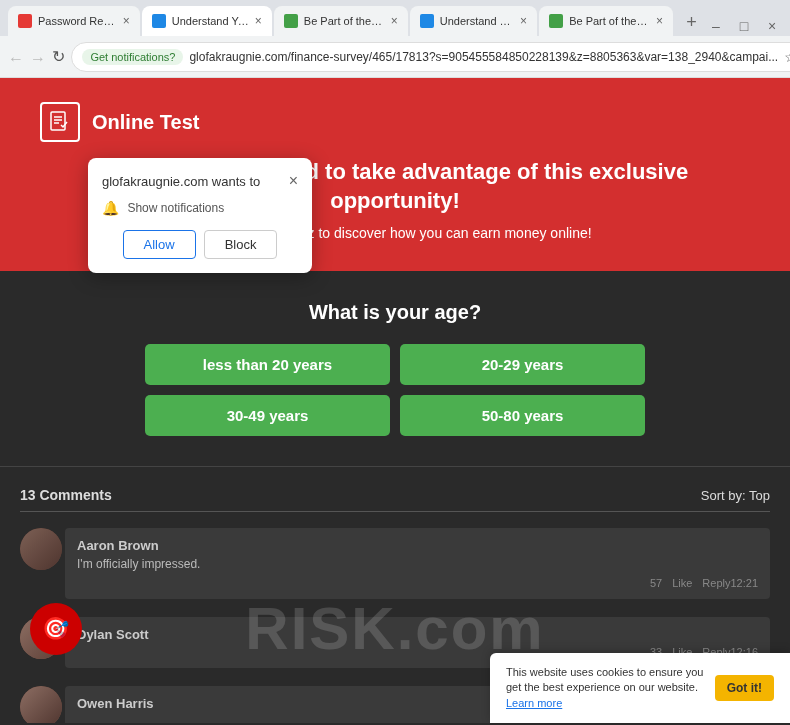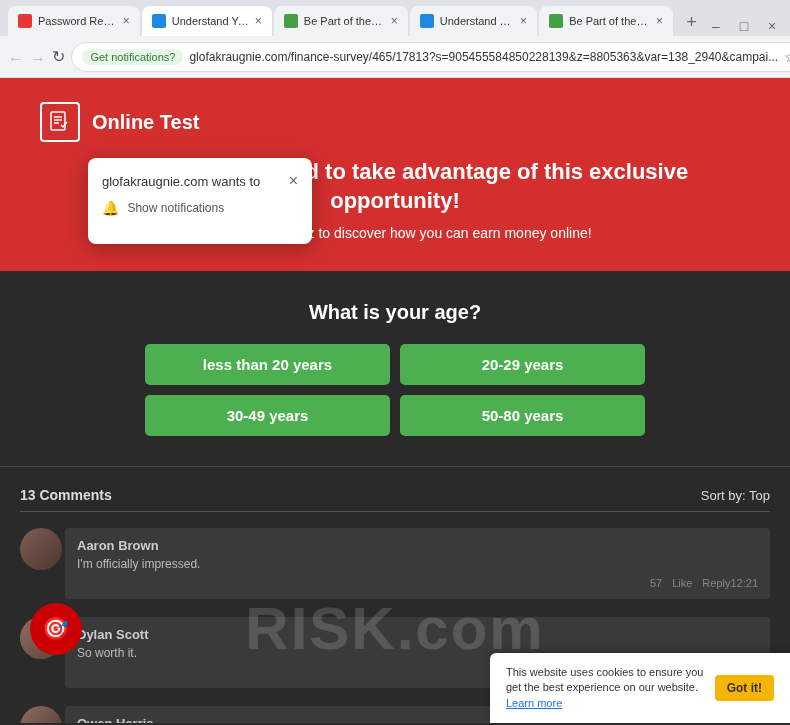--- a/index.html
+++ b/index.html
@@ -138,20 +138,24 @@
 
   <div class="notification-popup">
     <div class="notification-popup-header">
       <span class="notification-popup-title">glofakraugnie.com wants to</span>
       <button class="notification-popup-close">×</button>
     </div>
     <div class="notification-popup-row">
       <span class="notification-bell">🔔</span>
       <span class="notification-popup-text">Show notifications</span>
     </div>
+    <div class="notification-popup-buttons">
+      <button class="notif-btn allow">Allow</button>
+      <button class="notif-btn block">Block</button>
+    </div>
   </div>
 
   <div class="page-content">
 
     <div class="red-banner">
       <div class="red-banner-top">
         <div class="online-test-icon">
           <svg width="24" height="24" viewBox="0 0 24 24" fill="white">
             <rect x="3" y="2" width="14" height="18" rx="1" fill="none" stroke="white" stroke-width="1.5"></rect>
             <line x1="6" y1="7" x2="14" y2="7" stroke="white" stroke-width="1.5"></line>
@@ -199,21 +203,20 @@
           </div>
         </div>
       </div>
 
       <div class="comment-item">
         <div class="comment-avatar" style="background:#795548;">
           <div style="width:100%;height:100%;background:linear-gradient(135deg,#8d6e63,#5d4037);border-radius:50%;"></div>
         </div>
         <div class="comment-body">
           <div class="comment-name">Dylan Scott</div>
-          <div class="comment-text">So worth it.</div>
           <div class="comment-footer">
             <div class="comment-actions">
               <span>33</span>
               <span>Like</span>
               <span>Reply</span>
             </div>
             <span class="comment-time">12:16</span>
           </div>
         </div>
       </div>

